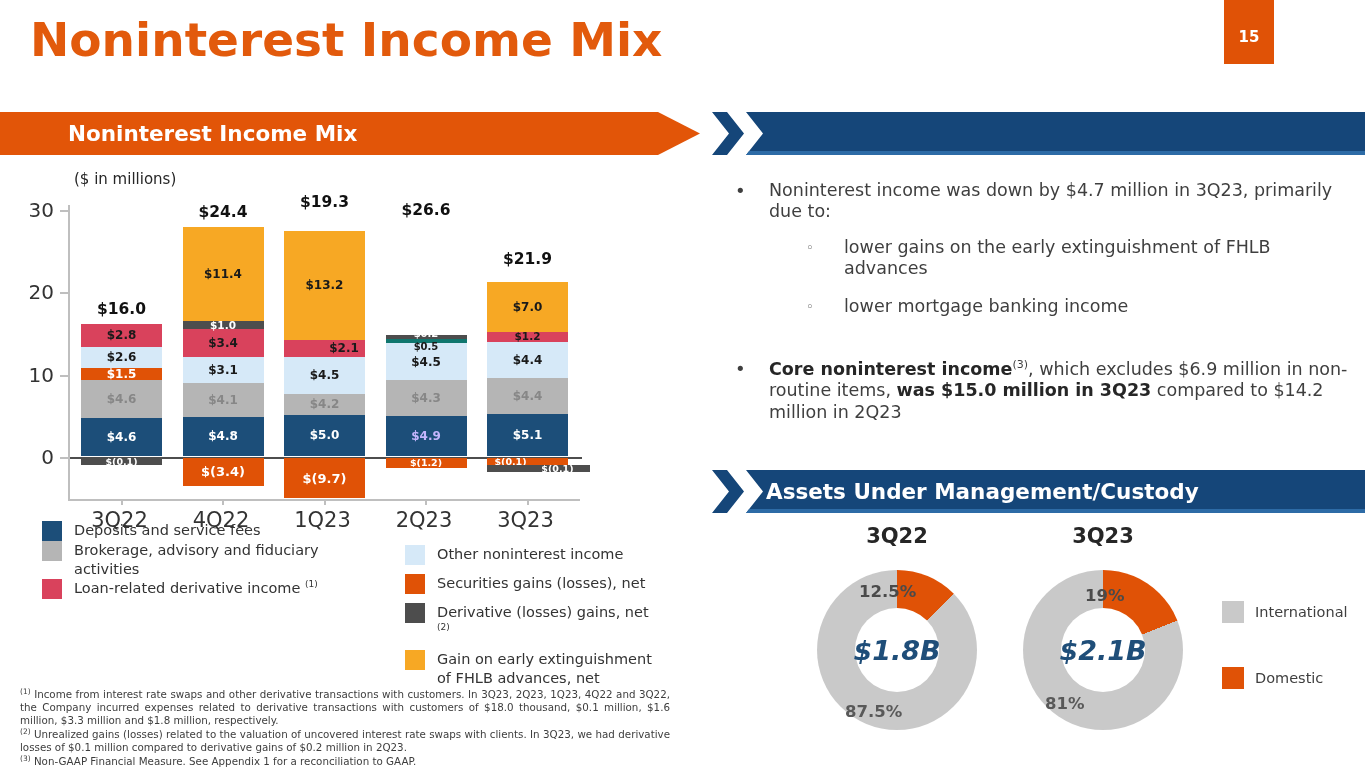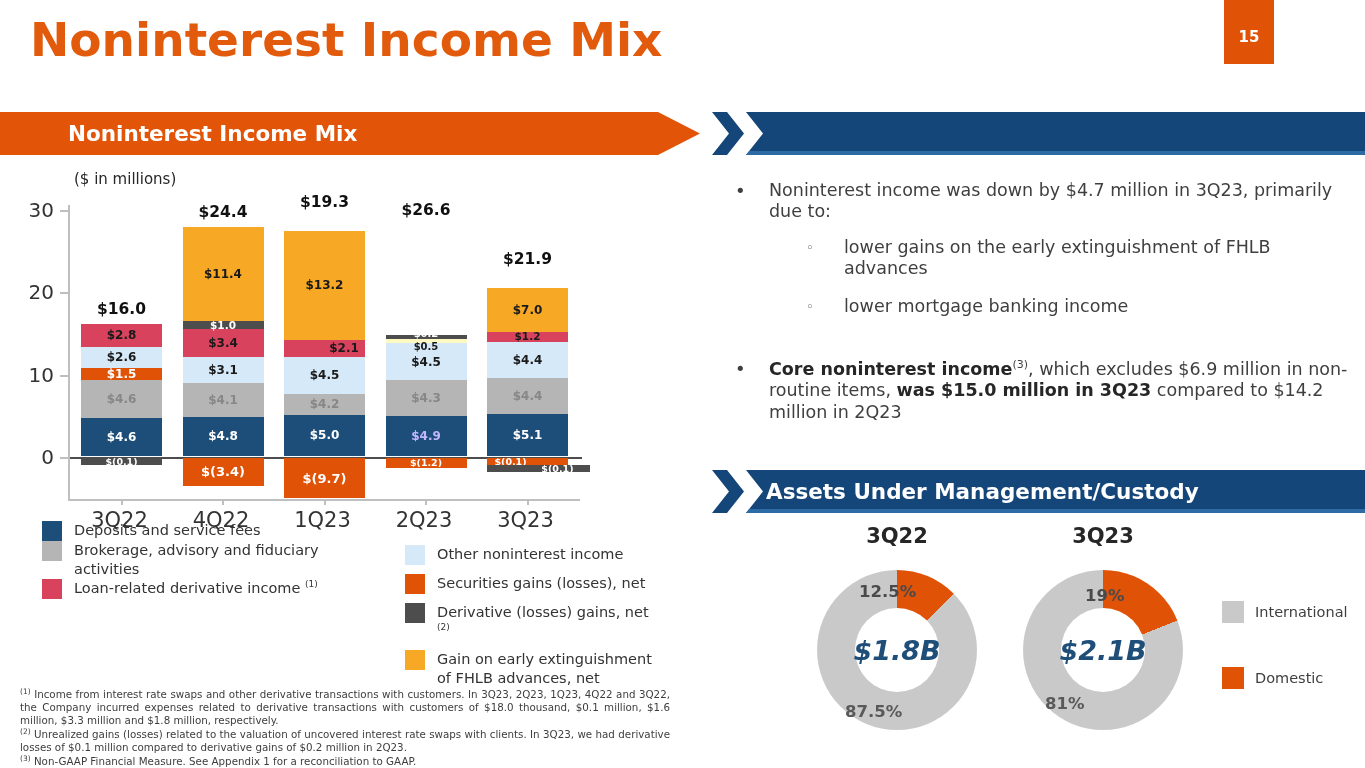--- a/index.html
+++ b/index.html
@@ -201,21 +201,21 @@
       <div class="bar-pos" style="left: 315.5px;">
         <div class="seg" style="height: 40.327px; background: rgb(28, 78, 121);">
           <span class="seglbl" style="color: #c4b5fd;">$4.9</span>
         </div>
         <div class="seg" style="height: 35.389px; background: rgb(181, 181, 181);">
           <span class="seglbl" style="color: rgb(135, 135, 135);">$4.3</span>
         </div>
         <div class="seg" style="height: 37.035px; background: rgb(214, 233, 248);">
           <span class="seglbl" style="color: rgb(26, 26, 26);">$4.5</span>
         </div>
-        <div class="seg" style="height: 4.115px; background: #fef9c3;">
+        <div class="seg" style="height: 4.115px; background: #0f766e;">
           <span class="seglbl t0" style="color: rgb(26, 26, 26); font-size: 10px;">$0.5</span>
         </div>
         <div class="seg" style="height: 4px; background: rgb(77, 77, 77);">
           <span class="seglbl t1" style="color: rgb(255, 255, 255); font-size: 10px;">$0.2</span>
         </div>
       </div>
       <div class="bar-neg" style="left: 315.5px;">
         <div class="seg" style="height: 9.876px; background: rgb(224, 82, 6);">
           <span class="seglbl" style="color: rgb(255, 255, 255); font-size: 9.5px;">$(1.2)</span>
         </div>
@@ -228,21 +228,21 @@
         </div>
         <div class="seg" style="height: 36.212px; background: rgb(181, 181, 181);">
           <span class="seglbl" style="color: rgb(135, 135, 135);">$4.4</span>
         </div>
         <div class="seg" style="height: 36.212px; background: rgb(214, 233, 248);">
           <span class="seglbl" style="color: rgb(26, 26, 26);">$4.4</span>
         </div>
         <div class="seg" style="height: 9.876px; background: rgb(217, 66, 92);">
           <span class="seglbl" style="color: rgb(26, 26, 26); font-size: 10.5px;">$1.2</span>
         </div>
-        <div class="seg" style="height: 44px; background: rgb(247, 168, 36);">
+        <div class="seg" style="height: 50px; background: rgb(247, 168, 36);">
           <span class="seglbl" style="color: rgb(26, 26, 26);">$7.0</span>
         </div>
       </div>
       <div class="bar-neg" style="left: 417px;">
         <div class="seg" style="height: 7px; background: rgb(224, 82, 6);">
           <span class="seglbl" style="color: rgb(255, 255, 255); font-size: 9.5px;">$(0.1)</span>
         </div>
         <div class="seg" style="height: 7px; background: rgb(77, 77, 77);">
           <span class="seglbl" style="color: rgb(255, 255, 255); font-size: 9.5px;">$(0.1)</span>
         </div>

